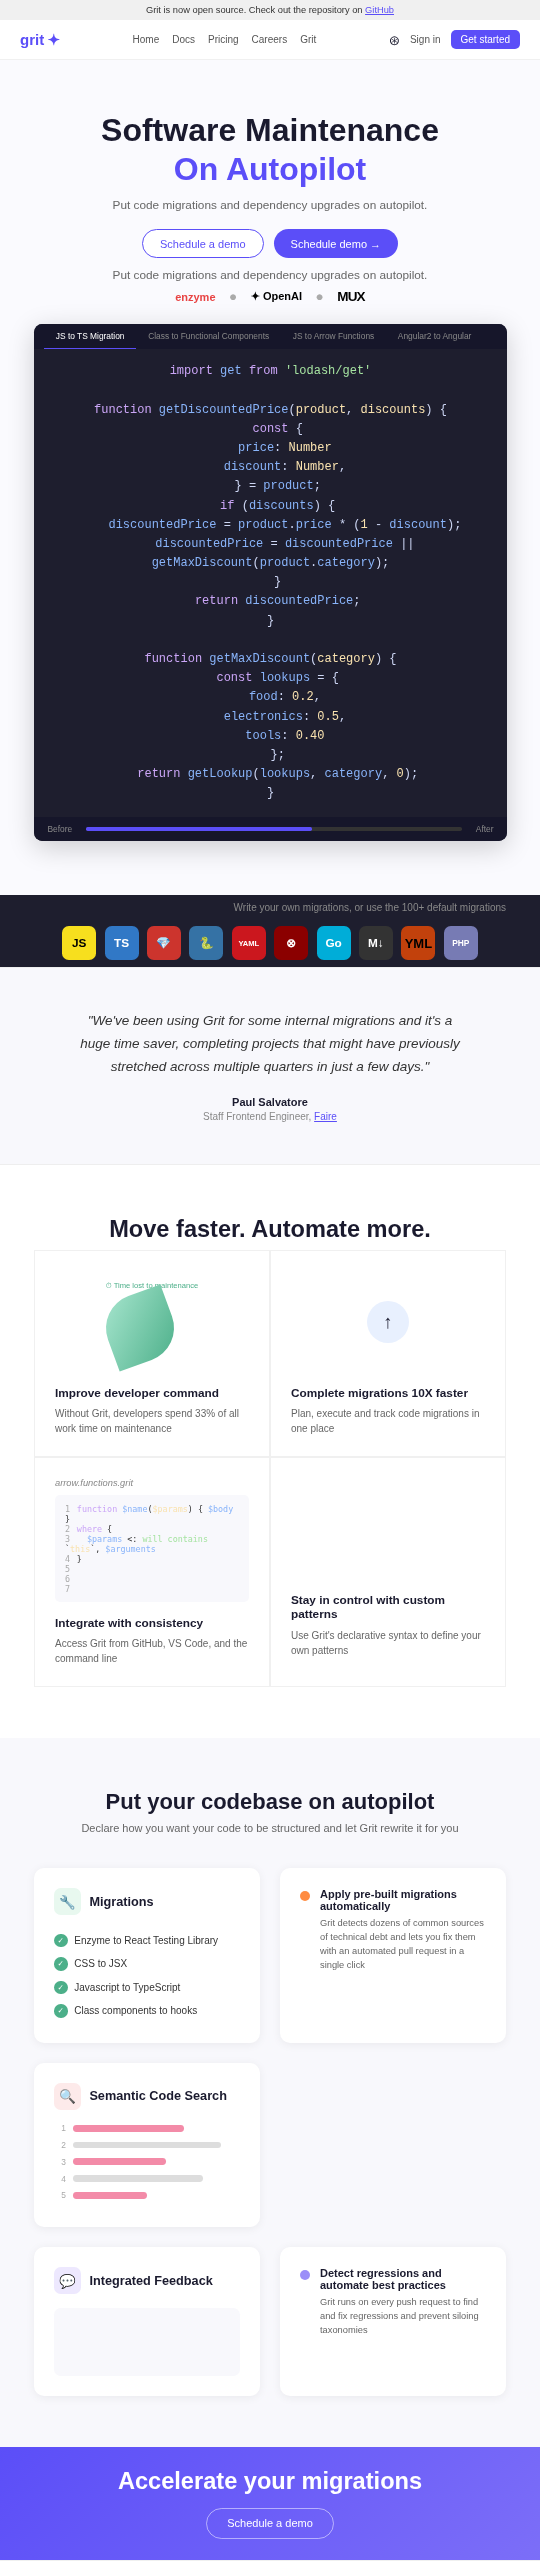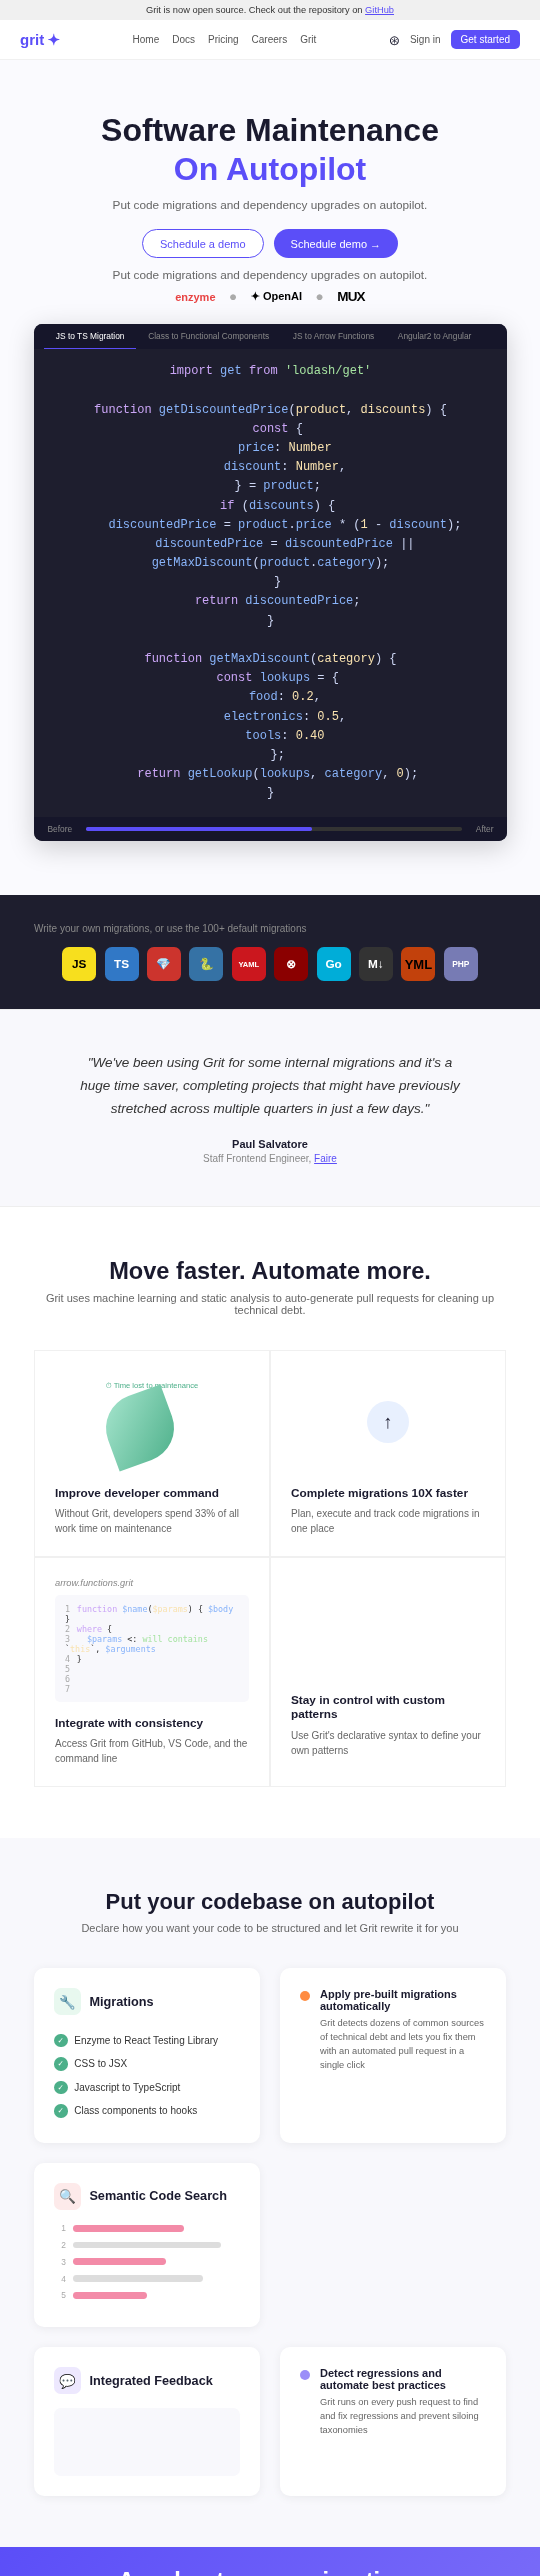--- a/index.html
+++ b/index.html
@@ -83,22 +83,22 @@
     .c-green { color: #a6e3a1; }
     .c-yellow { color: #f9e2af; }
     .code-footer { background: #16162a; padding: 6.8px 13.5px; display: flex; align-items: center; justify-content: space-between; }
     .code-footer-label { font-size: 8.4px; color: #888; }
     .code-progress { flex: 1; margin: 0 13.5px; height: 3.4px; background: #333; border-radius: 1.7px; }
     .code-progress-bar { height: 100%; width: 60%; background: #5b4ef8; border-radius: 1.7px; }
 
     
     .tech-section {
       background: #1e1e2e;
-      padding: 28px 34px;
-      text-align: left;
+      padding: 7px 34px;
+      text-align: right;
     }
     .tech-section p { font-size: 10px; color: #888; margin-bottom: 13.5px; }
     .tech-icons { display: flex; flex-wrap: wrap; justify-content: center; gap: 8.4px; }
     .tech-icon {
       width: 34px; height: 34px;
       border-radius: 6.8px;
       display: flex; align-items: center; justify-content: center;
       font-size: 11.8px; font-weight: 700;
       color: #fff;
     }
@@ -315,21 +315,20 @@
   <blockquote>"We've been using Grit for some internal migrations and it's a huge time saver, completing projects that might have previously stretched across multiple quarters in just a few days."</blockquote>
   <div class="author">Paul Salvatore</div>
   <div class="author-title">
     <span>Staff Frontend Engineer, </span>
     <a href="#">Faire</a>
   </div>
 </section>
 
 <section class="features-section">
   <h2>Move faster. Automate more.</h2>
-  <p class="subtitle">Grit uses machine learning and static analysis to auto-generate pull requests for cleaning up technical debt.</p>
   <div class="features-grid">
 
     <div class="feature-cell">
       <div class="feature-visual">
         <div style="text-align:center;">
           <div class="timing-label">⏱ Time lost to maintenance</div>
           <div class="leaf-shape"></div>
         </div>
       </div>
       <h3>Improve developer command</h3>

